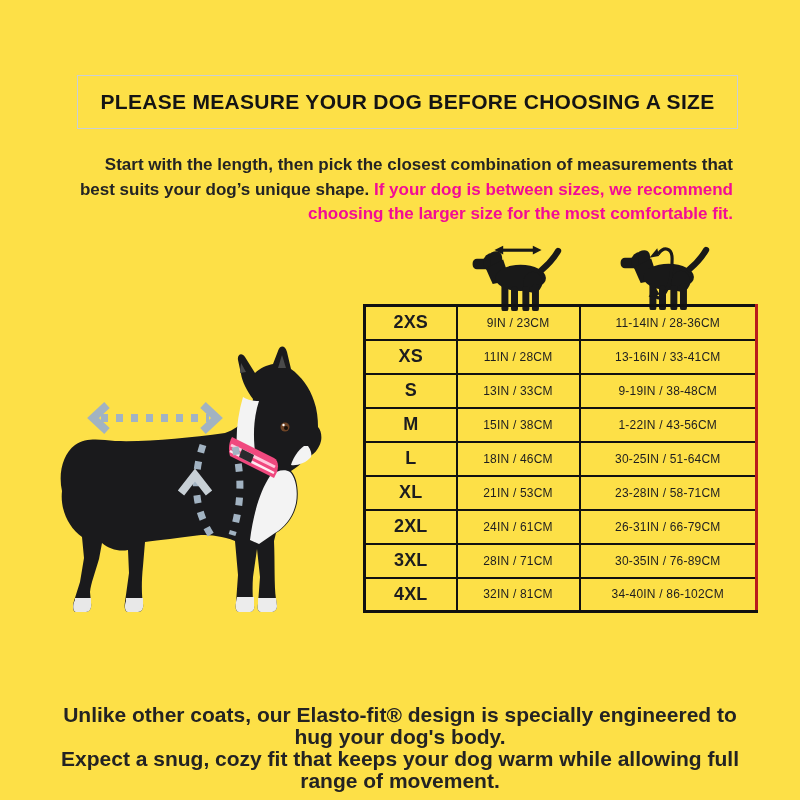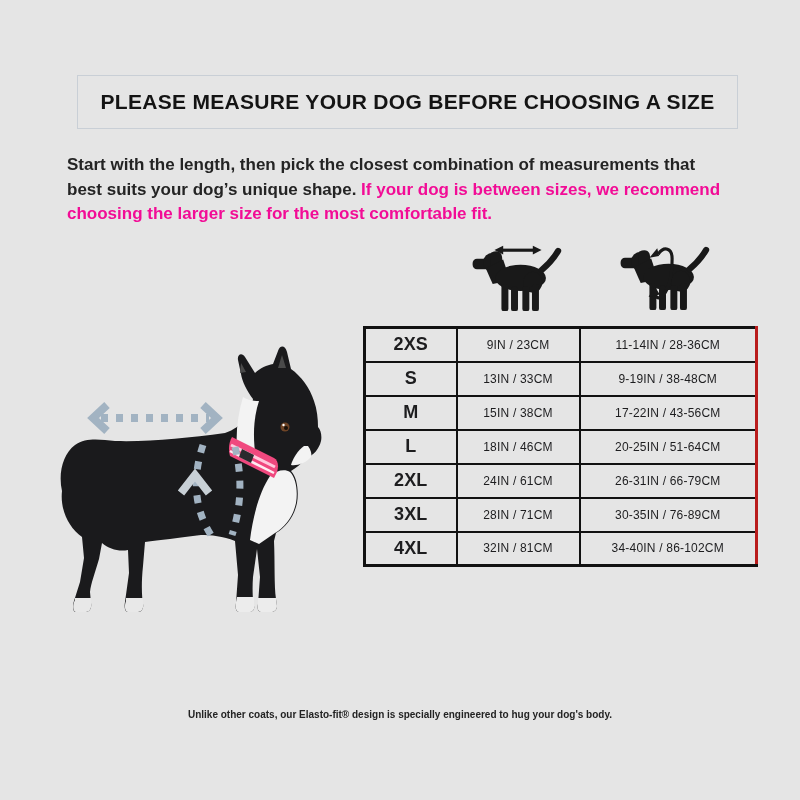--- a/index.html
+++ b/index.html
@@ -5,58 +5,58 @@
   :root{
     --accent-pink:#F20C96;
     --arrow-blue-gray:#A2B3C2;
     --chev-light:#C8D0D6;
     --text-dark:#1D1D1F;
     --collar-pink:#F0487E;
   }
   *{margin:0;padding:0;box-sizing:border-box;}
   html,body{background:#fff;}
   #canvas{
-    position:relative;width:800px;height:800px;background:#e5e5e5;
+    position:relative;width:800px;height:800px;background:#fde047;
     font-family:"Liberation Sans","DejaVu Sans",sans-serif;color:var(--text-dark);
     overflow:hidden;
   }
   .header-box{
     position:absolute;left:77px;top:75px;width:661px;height:54px;
     border:1px solid #c9cfd6;display:flex;align-items:center;justify-content:center;
   }
   .header-box h1{
     font-size:21px;font-weight:800;letter-spacing:.3px;color:#141414;white-space:nowrap;
   }
   .intro{
     position:absolute;left:67px;top:153px;width:666px;
-    text-align:left;font-size:17px;line-height:24.5px;font-weight:700;color:#242424;
+    text-align:right;font-size:17px;line-height:24.5px;font-weight:700;color:#242424;
   }
   .intro .pink{color:var(--accent-pink);}
   .measure-icon{position:absolute;}
   .icon-length{left:470px;top:243px;width:96px;height:76px;}
   .icon-girth{left:618px;top:241px;width:96px;height:78px;}
   .size-table{
-    position:absolute;left:363px;top:326px;width:392px;height:230px;
+    position:absolute;left:363px;top:304px;width:392px;height:230px;
     border-collapse:collapse;table-layout:fixed;border-radius:21px;
   }
   .size-table td{
     border:2px solid #111;text-align:center;vertical-align:middle;
     font-size:12px;font-weight:500;color:#1d1d1f;letter-spacing:.2px;
     height:34px;padding:0 2px;white-space:nowrap;
   }
   .size-table td.c-size{font-weight:800;font-size:18px;}
   .size-table{border:3px solid #111;}
   .size-table tr:first-child td{border-top:3px solid #111;}
   .size-table tr:last-child td{border-bottom:3px solid #111;}
   .size-table td:first-child{border-left:3px solid #111;}
   .size-table td:last-child{border-right:3px solid #b91c1c;}
   .dog-photo{position:absolute;left:45px;top:345px;width:310px;height:290px;}
   .footer{
     position:absolute;left:60px;top:704px;width:680px;text-align:center;
-    font-size:10px;line-height:22px;font-weight:700;color:#232323;
+    font-size:21px;line-height:22px;font-weight:700;color:#232323;
   }
   .mdash{stroke:var(--arrow-blue-gray);}
   .mchev{stroke:var(--arrow-blue-gray);fill:none;}
   .mchev2{stroke:var(--chev-light);fill:none;}
   .sil{fill:#191919;}
   .silstroke{stroke:#191919;fill:none;}
 </style>
 </head>
 <body>
 
@@ -110,33 +110,43 @@
         <col style="width:123px">
         <col style="width:177px">
       </colgroup>
     <tbody>
         <tr>
           <td class="c-size">2XS</td>
           <td class="c-len">9IN / 23CM</td>
           <td class="c-girth">11-14IN / 28-36CM</td>
         </tr>
         <tr>
+          <td class="c-size">XS</td>
+          <td class="c-len">11IN / 28CM</td>
+          <td class="c-girth">13-16IN / 33-41CM</td>
+        </tr>
+        <tr>
           <td class="c-size">S</td>
           <td class="c-len">13IN / 33CM</td>
           <td class="c-girth">9-19IN / 38-48CM</td>
         </tr>
         <tr>
           <td class="c-size">M</td>
           <td class="c-len">15IN / 38CM</td>
-          <td class="c-girth">17-22IN / 43-56CM</td>
+          <td class="c-girth">1-22IN / 43-56CM</td>
         </tr>
         <tr>
           <td class="c-size">L</td>
           <td class="c-len">18IN / 46CM</td>
-          <td class="c-girth">20-25IN / 51-64CM</td>
+          <td class="c-girth">30-25IN / 51-64CM</td>
+        </tr>
+        <tr>
+          <td class="c-size">XL</td>
+          <td class="c-len">21IN / 53CM</td>
+          <td class="c-girth">23-28IN / 58-71CM</td>
         </tr>
         <tr>
           <td class="c-size">2XL</td>
           <td class="c-len">24IN / 61CM</td>
           <td class="c-girth">26-31IN / 66-79CM</td>
         </tr>
         <tr>
           <td class="c-size">3XL</td>
           <td class="c-len">28IN / 71CM</td>
           <td class="c-girth">30-35IN / 76-89CM</td>
@@ -190,15 +200,16 @@
 
     <g>
       <path d="M158,100 C148,130 148,162 166,190" class="mdash" stroke-width="7" stroke-dasharray="8 9" fill="none"></path>
       <path d="M190,102 C197,130 197,160 187,190" class="mdash" stroke-width="7" stroke-dasharray="8 9" fill="none"></path>
       <polyline points="136,148 150,130 164,148" class="mchev2" stroke-width="8"></polyline>
     </g>
   </svg>
 
   <div class="footer">
     <div>Unlike other coats, our Elasto-fit® design is specially engineered to hug your dog's body.</div>
+    <div>Expect a snug, cozy fit that keeps your dog warm while allowing full range of movement.</div>
   </div>
 
 </div>
 
 </body></html>

